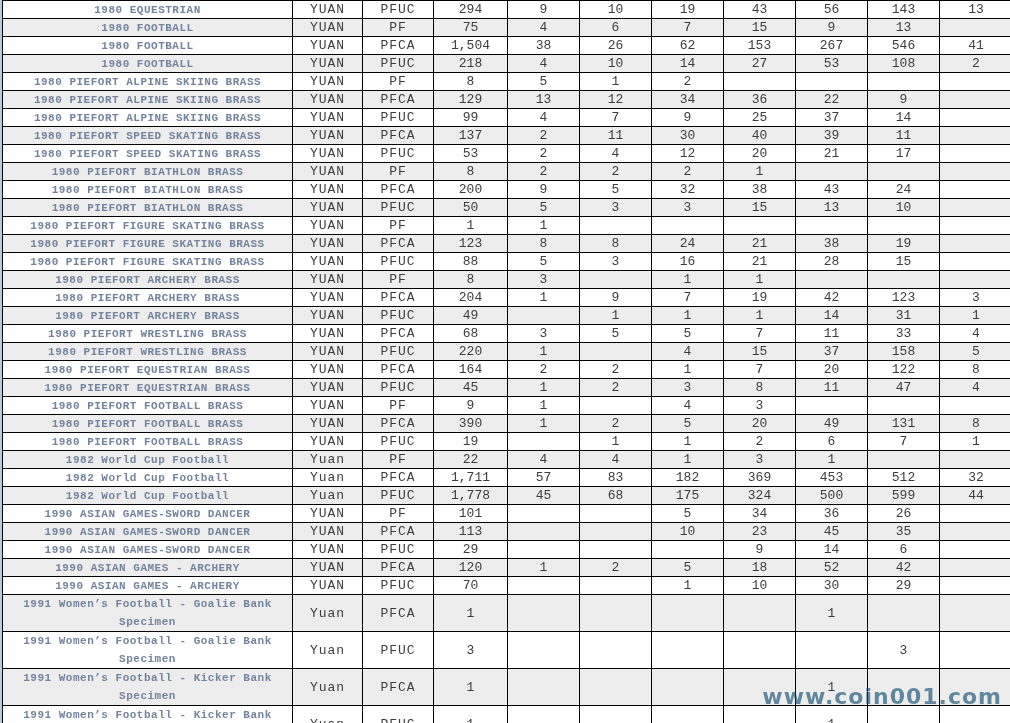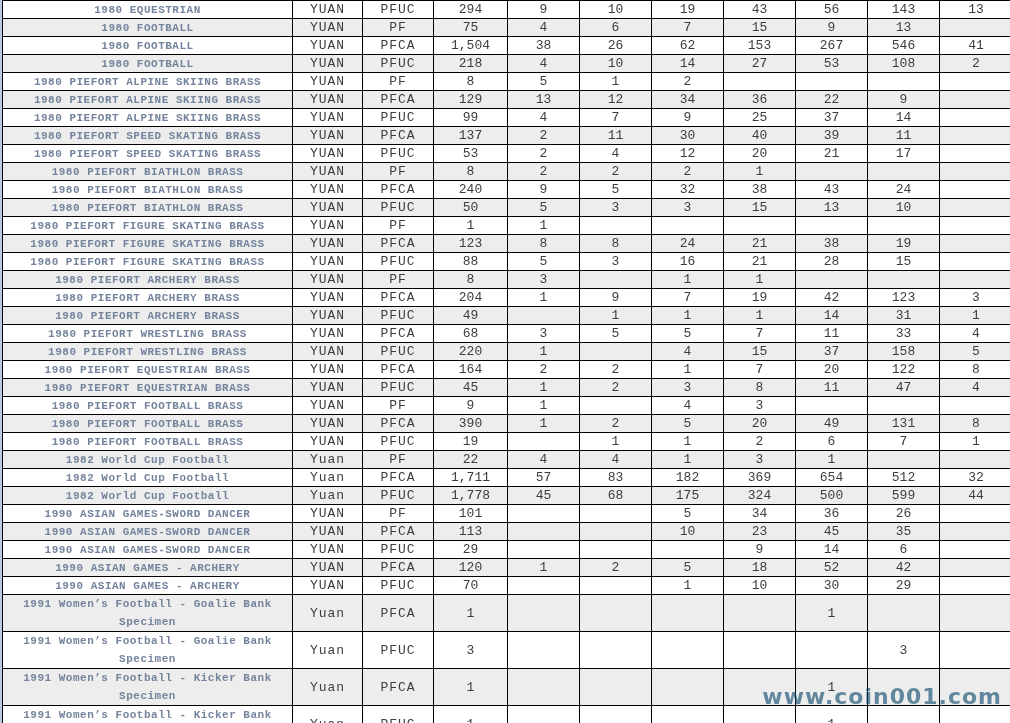--- a/index.html
+++ b/index.html
@@ -185,21 +185,21 @@
         <td class="val">2</td>
         <td class="val">1</td>
         <td class="val"></td>
         <td class="val"></td>
         <td class="val"></td>
       </tr>
       <tr class="single">
         <td class="name">1980 PIEFORT BIATHLON BRASS</td>
         <td class="currency">YUAN</td>
         <td class="grade">PFCA</td>
-        <td class="total">240</td>
+        <td class="total">200</td>
         <td class="val">9</td>
         <td class="val">5</td>
         <td class="val">32</td>
         <td class="val">38</td>
         <td class="val">43</td>
         <td class="val">24</td>
         <td class="val"></td>
       </tr>
       <tr class="single alt">
         <td class="name">1980 PIEFORT BIATHLON BRASS</td>
@@ -398,21 +398,21 @@
       </tr>
       <tr class="single">
         <td class="name">1982 World Cup Football</td>
         <td class="currency">Yuan</td>
         <td class="grade">PFCA</td>
         <td class="total">1,711</td>
         <td class="val">57</td>
         <td class="val">83</td>
         <td class="val">182</td>
         <td class="val">369</td>
-        <td class="val">654</td>
+        <td class="val">453</td>
         <td class="val">512</td>
         <td class="val">32</td>
       </tr>
       <tr class="single alt">
         <td class="name">1982 World Cup Football</td>
         <td class="currency">Yuan</td>
         <td class="grade">PFUC</td>
         <td class="total">1,778</td>
         <td class="val">45</td>
         <td class="val">68</td>

